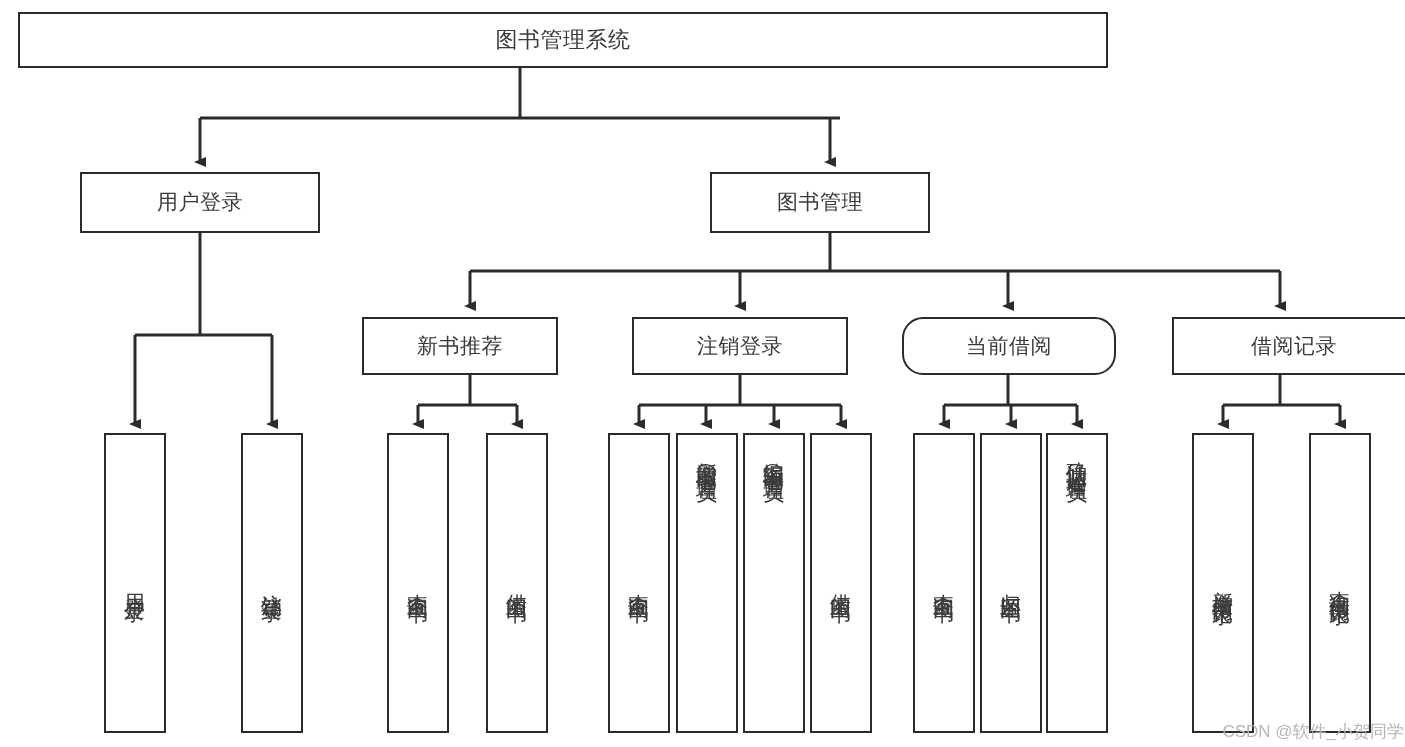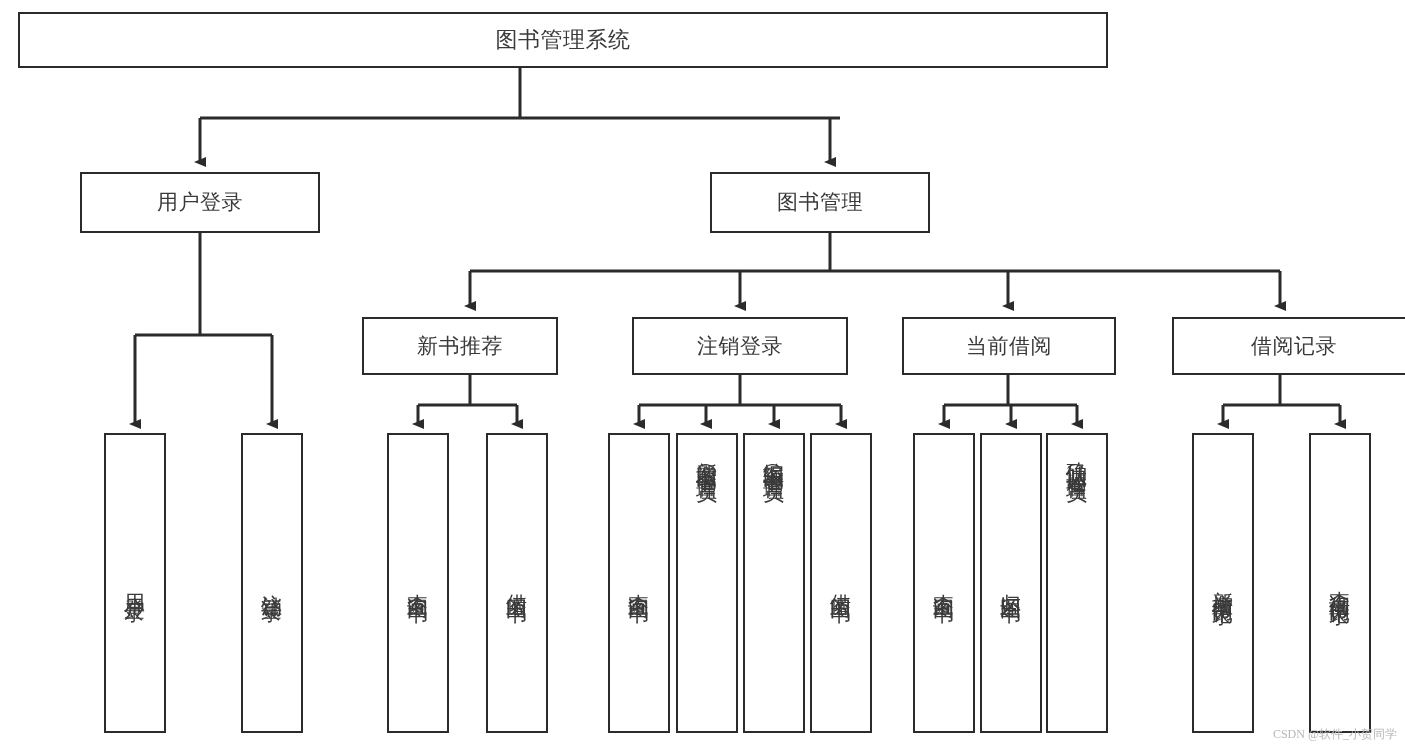--- a/index.html
+++ b/index.html
@@ -42,27 +42,26 @@
     writing-mode:vertical-rl;
     text-orientation:upright;
     font-size:21px;
     letter-spacing:3px;
     line-height:1;
   }
   .node.v.centered{align-items:center;padding-top:0;}
 
   #watermark{
     position:absolute;
-    right:8px;
+    right:1px;
     bottom:4px;
-    font-size:12px;
+    font-size:17px;
     color:#b6b6b6;
     white-space:nowrap;
     pointer-events:none;
-    font-family:Liberation Serif, serif;
   }
 </style>
 </head>
 <body>
 
 <div id="diagram-root">
 
   <svg class="edges" viewBox="0 0 1405 747">
     <defs>
       <marker id="arrow" markerWidth="12" markerHeight="12" refX="5" refY="6" orient="auto" markerUnits="userSpaceOnUse">
@@ -123,21 +122,21 @@
   <div class="node h" style="left:710px;top:172px;width:220px;height:61px;">
     <span class="label">图书管理</span>
   </div>
 
   <div class="node h" style="left:362px;top:317px;width:196px;height:58px;">
     <span class="label">新书推荐</span>
   </div>
   <div class="node h" style="left:632px;top:317px;width:216px;height:58px;">
     <span class="label">注销登录</span>
   </div>
-  <div class="node h" style="left:902px;top:317px;width:214px;height:58px;">
+  <div class="node h" style="left:902px;top:317px;width:214px;height:58px;border-radius:21px;">
     <span class="label">当前借阅</span>
   </div>
   <div class="node h" style="left:1172px;top:317px;width:244px;height:58px;">
     <span class="label">借阅记录</span>
   </div>
 
   <div class="node v centered" style="left:104px;top:433px;width:62px;height:300px;">
     <span class="label">用户登录</span>
   </div>
   <div class="node v centered" style="left:241px;top:433px;width:62px;height:300px;">

